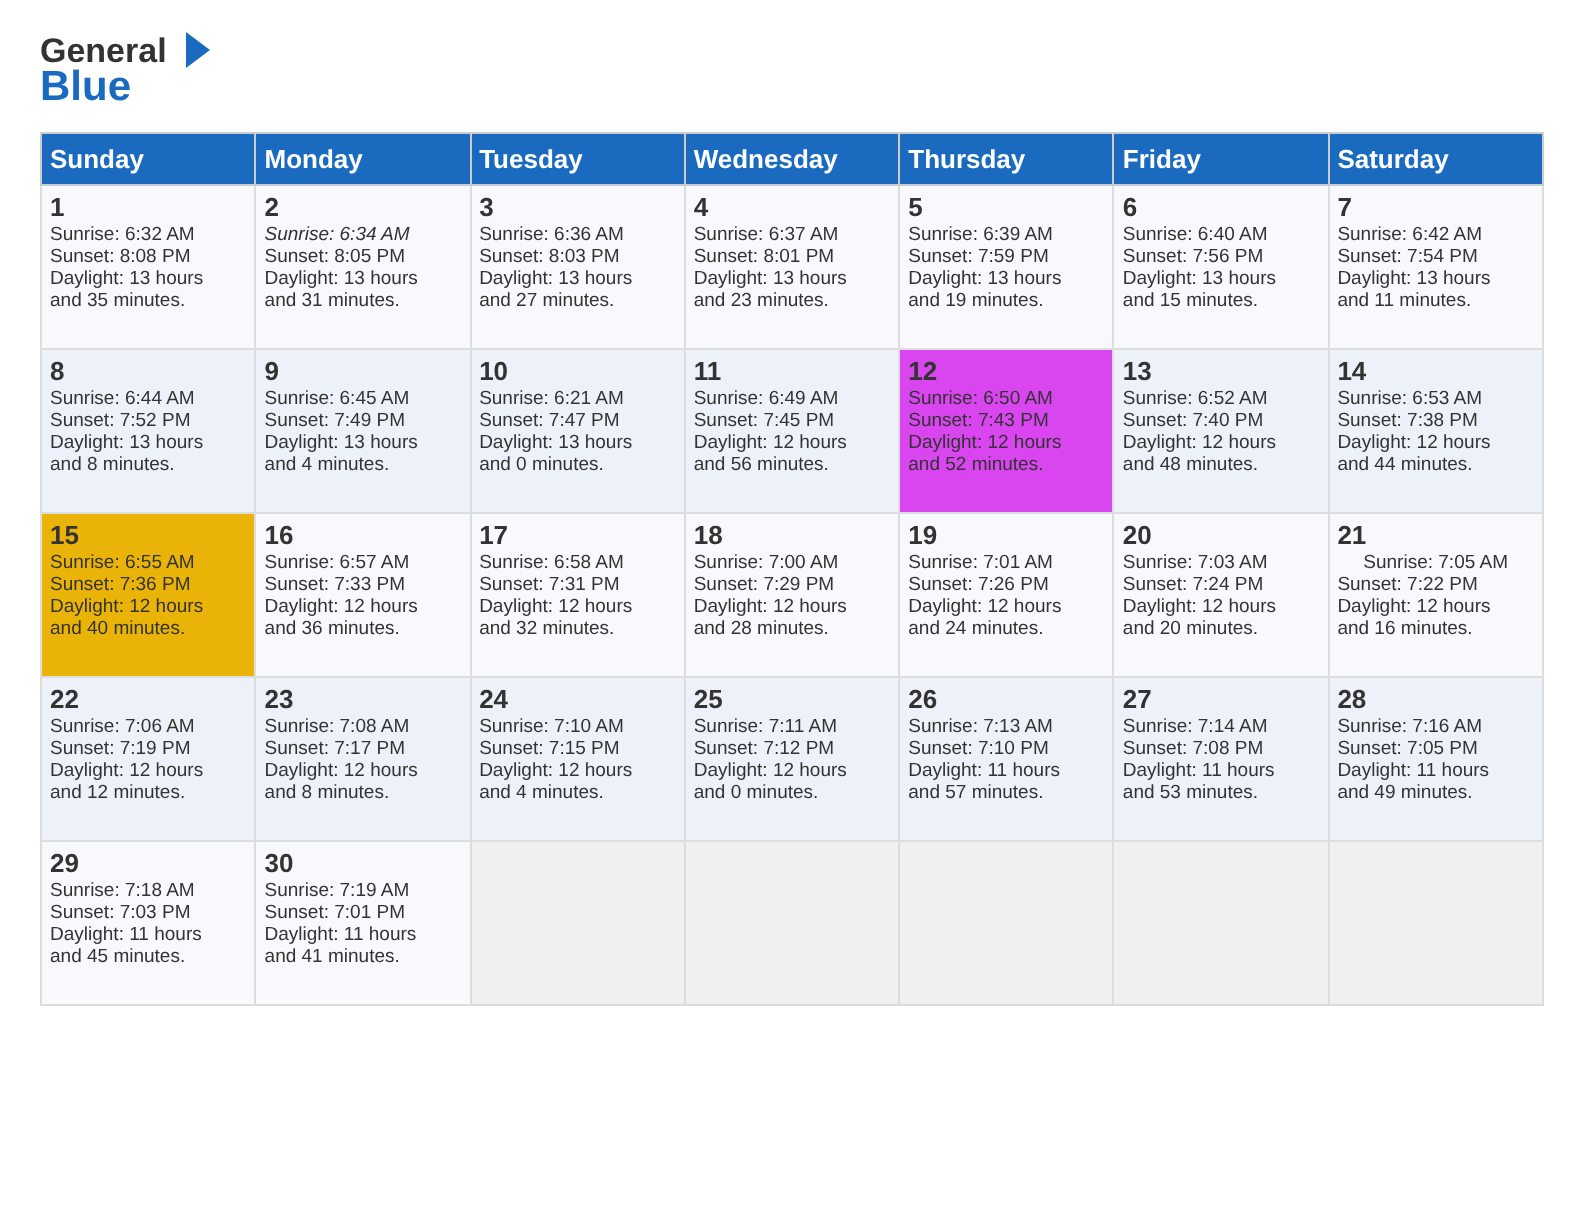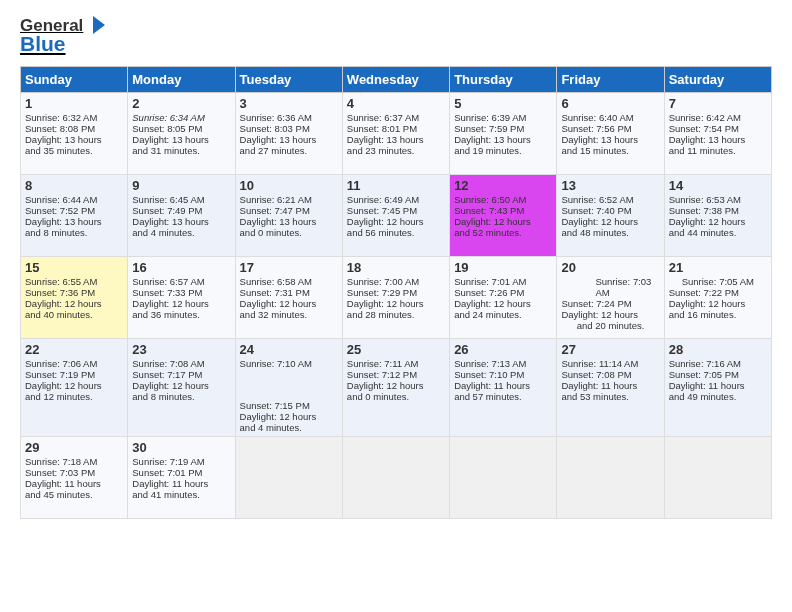--- a/index.html
+++ b/index.html
@@ -72,21 +72,21 @@
       margin-bottom: 1px;
     }
     .empty-cell { background: #f0f0f0 !important; }
   </style>
 </head>
 <body>
 
 <div class="page">
   <div class="header">
     <div class="logo">
-      <div style="display:flex;flex-direction:column;align-items:flex-start;text-decoration:underline;">
+      <div style="display:flex;flex-direction:column;align-items:flex-start;">
         <div style="display:flex;align-items:center;">
           <span class="logo-general" style="font-size:17px;font-weight:bold;">General</span>
           <svg width="22" height="22" viewBox="0 0 22 22" style="margin-left:2px;margin-top:-2px;">
             <polygon points="8,2 20,11 8,20" fill="#1a6bbf"></polygon>
           </svg>
         </div>
         <span class="logo-blue" style="font-size:21px;font-weight:bold;margin-top:-4px;">Blue</span>
       </div>
     </div>
     <div class="title-block">
@@ -204,21 +204,21 @@
           </td>
           <td style="background: rgb(237, 242, 250);">
             <span class="day-num">14</span>
             <span style="display: block;">Sunrise: 6:53 AM</span>
             <span style="display: block;">Sunset: 7:38 PM</span>
             <span style="display: block;">Daylight: 12 hours</span>
             <span style="display: block;">and 44 minutes.</span>
           </td>
         </tr>
         <tr>
-          <td style="background: #fef9c3;">
+          <td style="background: #eab308;">
             <span class="day-num">15</span>
             <span style="display: block;">Sunrise: 6:55 AM</span>
             <span style="display: block;">Sunset: 7:36 PM</span>
             <span style="display: block;">Daylight: 12 hours</span>
             <span style="display: block;">and 40 minutes.</span>
           </td>
           <td style="background: rgb(247, 249, 252);">
             <span class="day-num">16</span>
             <span style="display: block;">Sunrise: 6:57 AM</span>
             <span style="display: block;">Sunset: 7:33 PM</span>
@@ -241,24 +241,24 @@
           </td>
           <td style="background: rgb(247, 249, 252);">
             <span class="day-num">19</span>
             <span style="display: block;">Sunrise: 7:01 AM</span>
             <span style="display: block;">Sunset: 7:26 PM</span>
             <span style="display: block;">Daylight: 12 hours</span>
             <span style="display: block;">and 24 minutes.</span>
           </td>
           <td style="background: rgb(247, 249, 252);">
             <span class="day-num">20</span>
-            <span style="display: block; margin-left: 34px;">Sunrise: 7:03 AM</span>
+            <span style="display: block;">Sunrise: 7:03 AM</span>
             <span style="display: block;">Sunset: 7:24 PM</span>
             <span style="display: block;">Daylight: 12 hours</span>
-            <span style="display: block; text-align: center;">and 20 minutes.</span>
+            <span style="display: block;">and 20 minutes.</span>
           </td>
           <td style="background: rgb(247, 249, 252);">
             <span class="day-num">21</span>
             <span style="display: block; text-align: center;">Sunrise: 7:05 AM</span>
             <span style="display: block;">Sunset: 7:22 PM</span>
             <span style="display: block;">Daylight: 12 hours</span>
             <span style="display: block;">and 16 minutes.</span>
           </td>
         </tr>
         <tr>
@@ -272,41 +272,41 @@
           <td style="background: rgb(237, 242, 250);">
             <span class="day-num">23</span>
             <span style="display: block;">Sunrise: 7:08 AM</span>
             <span style="display: block;">Sunset: 7:17 PM</span>
             <span style="display: block;">Daylight: 12 hours</span>
             <span style="display: block;">and 8 minutes.</span>
           </td>
           <td style="background: rgb(237, 242, 250);">
             <span class="day-num">24</span>
             <span style="display: block;">Sunrise: 7:10 AM</span>
-            <span style="display: block; margin-top: 31px;">Sunset: 7:15 PM</span>
+            <span style="display: block;">Sunset: 7:15 PM</span>
             <span style="display: block;">Daylight: 12 hours</span>
             <span style="display: block;">and 4 minutes.</span>
           </td>
           <td style="background: rgb(237, 242, 250);">
             <span class="day-num">25</span>
             <span style="display: block;">Sunrise: 7:11 AM</span>
             <span style="display: block;">Sunset: 7:12 PM</span>
             <span style="display: block;">Daylight: 12 hours</span>
             <span style="display: block;">and 0 minutes.</span>
           </td>
           <td style="background: rgb(237, 242, 250);">
             <span class="day-num">26</span>
             <span style="display: block;">Sunrise: 7:13 AM</span>
             <span style="display: block;">Sunset: 7:10 PM</span>
             <span style="display: block;">Daylight: 11 hours</span>
             <span style="display: block;">and 57 minutes.</span>
           </td>
           <td style="background: rgb(237, 242, 250);">
             <span class="day-num">27</span>
-            <span style="display: block;">Sunrise: 11:14 AM</span>
+            <span style="display: block;">Sunrise: 7:14 AM</span>
             <span style="display: block;">Sunset: 7:08 PM</span>
             <span style="display: block;">Daylight: 11 hours</span>
             <span style="display: block;">and 53 minutes.</span>
           </td>
           <td style="background: rgb(237, 242, 250);">
             <span class="day-num">28</span>
             <span style="display: block;">Sunrise: 7:16 AM</span>
             <span style="display: block;">Sunset: 7:05 PM</span>
             <span style="display: block;">Daylight: 11 hours</span>
             <span style="display: block;">and 49 minutes.</span>

